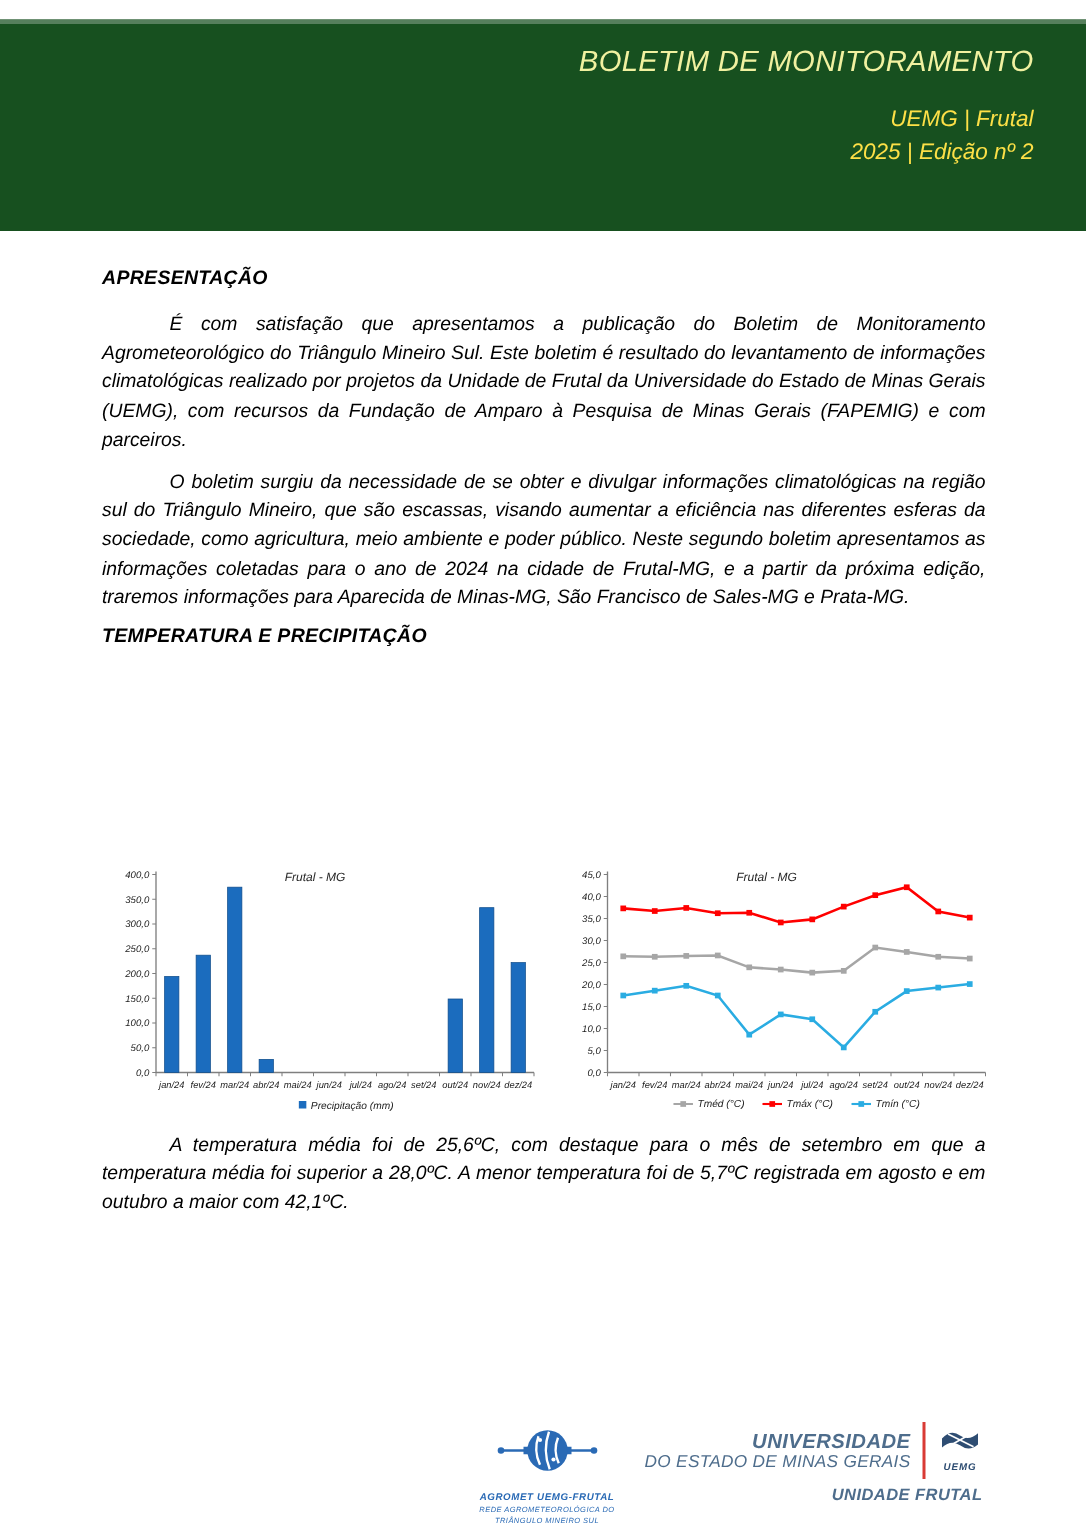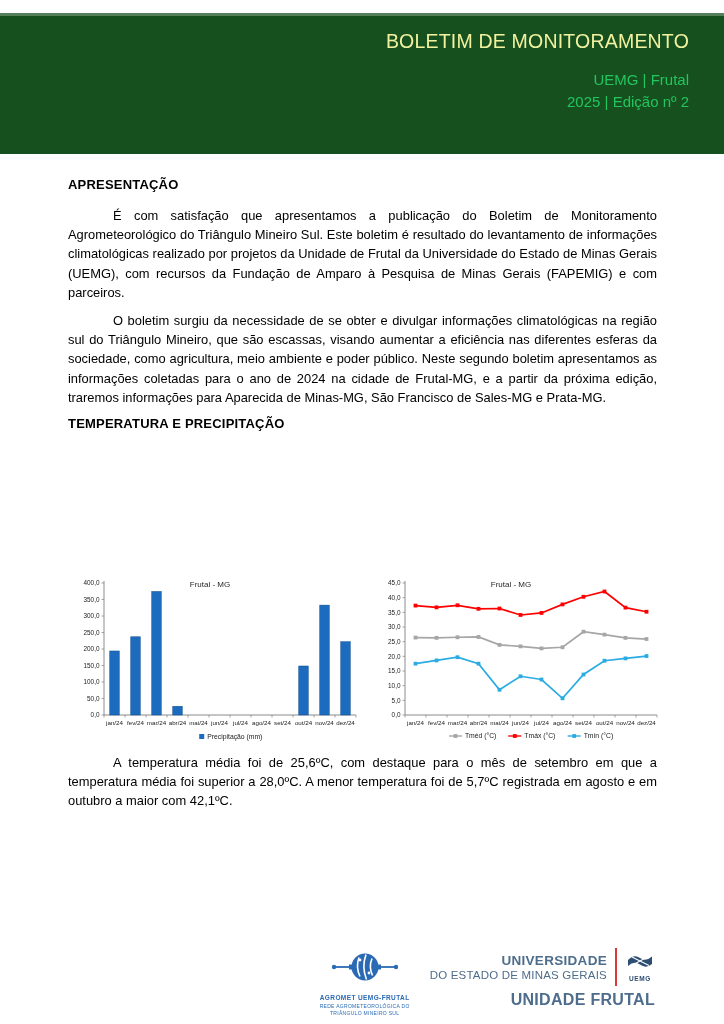--- a/index.html
+++ b/index.html
@@ -1,28 +1,28 @@
 <!DOCTYPE html>
 <html><head>
 <meta charset="utf-8">
 <style>
   * { box-sizing: border-box; }
   html,body { margin:0; padding:0; background:#ffffff; }
   .page {
     position:relative; width:724px; height:1024px; background:#ffffff;
-    font-family:"Liberation Sans", sans-serif; color:#000; overflow:hidden;
+    font-family:"Liberation Sans", sans-serif; color:#000; overflow:hidden;font-style:italic;
   }
   
   .header {
     position:absolute; left:0; top:13px; width:724px; height:141px;
     background:#17501f; border-top:3px solid #567f5c;
     padding:12px 35px 0 0; text-align:right;
   }
   .header-title { color:#f1f1a0; font-size:19.5px; line-height:26.5px; letter-spacing:0.2px; }
-  .header-sub   { color:#22c55e; font-size:15px;  line-height:22px; margin-top:14px; }
+  .header-sub   { color:#fde047; font-size:15px;  line-height:22px; margin-top:14px; }
   
   .content-1 { position:absolute; left:68px; top:177px; width:589px; }
   .content-2 { position:absolute; left:68px; top:753px; width:589px; }
   h2.section { font-size:13px; font-weight:700; margin:0 0 14px 0; letter-spacing:0.2px; }
   h2.section.second { margin-top:8px; }
   p.body {
     font-size:12.9px; line-height:19.2px; text-align:justify;
     text-indent:45px; margin:0 0 9px 0;
   }
   
@@ -37,21 +37,21 @@
   .agromet-name { font-size:6.5px; font-weight:700; letter-spacing:0.4px; margin-top:2px; }
   .agromet-sub  { font-size:5px; letter-spacing:0.3px; line-height:6.5px; margin-top:2px; }
   .uemg-block { text-align:right; color:#4e6d8c; }
   .uemg-row { display:flex; align-items:center; justify-content:flex-end; }
   .uemg-lines { text-align:right; }
   .uemg-l1 { font-size:13.5px; font-weight:700; letter-spacing:0.3px; }
   .uemg-l2 { font-size:11.5px; letter-spacing:0.2px; margin-top:1px; }
   .uemg-divider { width:2px; height:38px; background:#d93a35; margin:0 8px; }
   .uemg-mark { width:30px; text-align:center; color:#2e4d72; }
   .uemg-mark-label { font-size:6.5px; font-weight:700; letter-spacing:0.6px; margin-top:1px; }
-  .uemg-l3 { font-size:16px; font-weight:700; letter-spacing:0.3px; margin-top:5px; }
+  .uemg-l3 { font-size:11px; font-weight:700; letter-spacing:0.3px; margin-top:5px; }
 </style>
 </head>
 <body>
 
 <div class="page">
 
   <div class="header">
     <div class="header-title">
       <div>BOLETIM DE MONITORAMENTO</div>
     </div>

